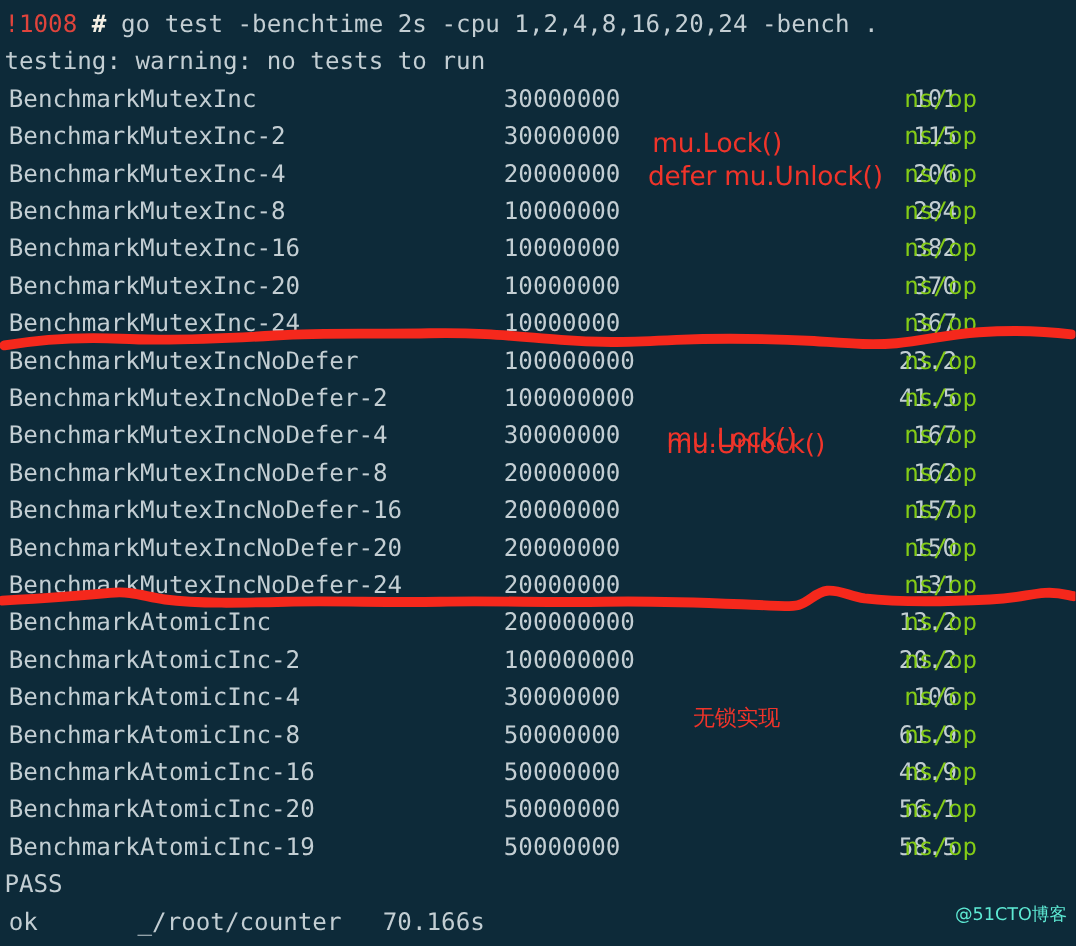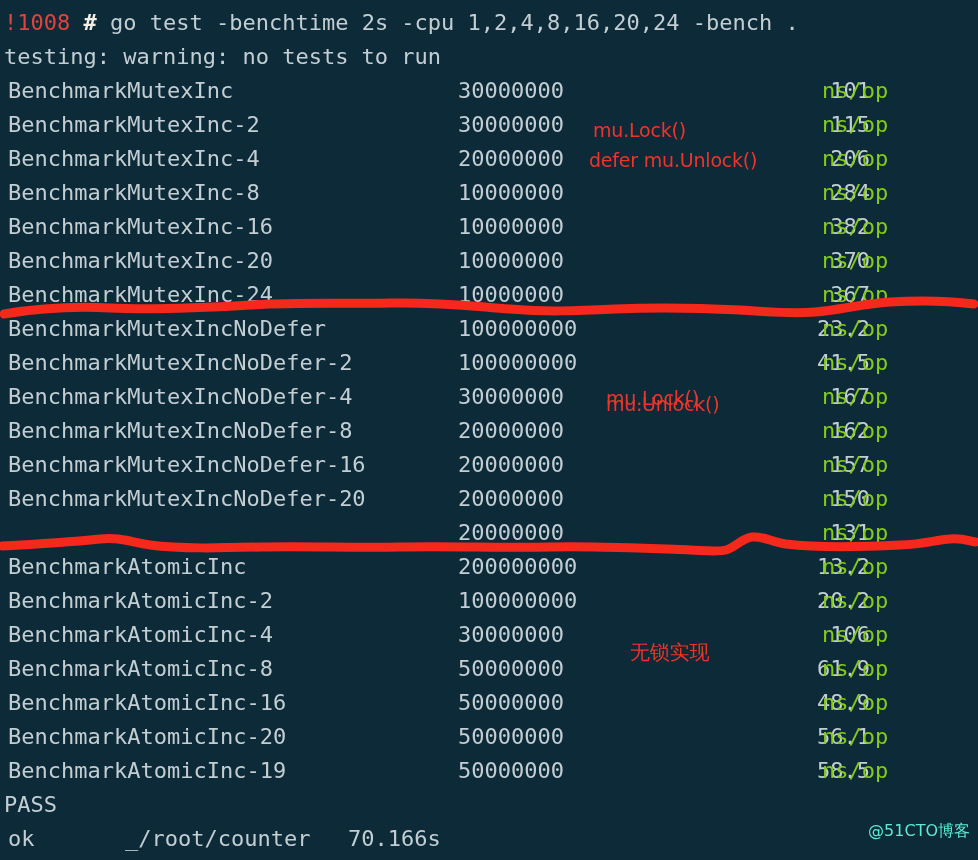--- a/index.html
+++ b/index.html
@@ -69,21 +69,21 @@
     left: 822px;
     top: 0;
     color: #84cc16;
   }
 
   
   .annot {
     position: absolute;
     color: #f0342a;
     font-family: "DejaVu Sans", "Liberation Sans", sans-serif;
-    font-size: 19px;
+    font-size: 24px;
     line-height: 24px;
     white-space: pre;
     letter-spacing: -0.2px;
   }
 
   .scribble {
     position: absolute;
     left: 0;
     pointer-events: none;
   }
@@ -115,21 +115,21 @@
     <div class="bm"><span class="col-name">BenchmarkMutexInc-8</span><span class="col-iters">10000000</span><span class="col-perop">284</span><span class="unit">ns/op</span></div>
     <div class="bm"><span class="col-name">BenchmarkMutexInc-16</span><span class="col-iters">10000000</span><span class="col-perop">382</span><span class="unit">ns/op</span></div>
     <div class="bm"><span class="col-name">BenchmarkMutexInc-20</span><span class="col-iters">10000000</span><span class="col-perop">370</span><span class="unit">ns/op</span></div>
     <div class="bm"><span class="col-name">BenchmarkMutexInc-24</span><span class="col-iters">10000000</span><span class="col-perop">367</span><span class="unit">ns/op</span></div>
     <div class="bm"><span class="col-name">BenchmarkMutexIncNoDefer</span><span class="col-iters">100000000</span><span class="col-perop">23.2</span><span class="unit">ns/op</span></div>
     <div class="bm"><span class="col-name">BenchmarkMutexIncNoDefer-2</span><span class="col-iters">100000000</span><span class="col-perop">41.5</span><span class="unit">ns/op</span></div>
     <div class="bm"><span class="col-name">BenchmarkMutexIncNoDefer-4</span><span class="col-iters">30000000</span><span class="col-perop">167</span><span class="unit">ns/op</span></div>
     <div class="bm"><span class="col-name">BenchmarkMutexIncNoDefer-8</span><span class="col-iters">20000000</span><span class="col-perop">162</span><span class="unit">ns/op</span></div>
     <div class="bm"><span class="col-name">BenchmarkMutexIncNoDefer-16</span><span class="col-iters">20000000</span><span class="col-perop">157</span><span class="unit">ns/op</span></div>
     <div class="bm"><span class="col-name">BenchmarkMutexIncNoDefer-20</span><span class="col-iters">20000000</span><span class="col-perop">150</span><span class="unit">ns/op</span></div>
-    <div class="bm"><span class="col-iters">20000000</span><span class="col-perop">131</span><span class="unit">ns/op</span></div>
+    <div class="bm"><span class="col-name">BenchmarkMutexIncNoDefer-24</span><span class="col-iters">20000000</span><span class="col-perop">131</span><span class="unit">ns/op</span></div>
     <div class="bm"><span class="col-name">BenchmarkAtomicInc</span><span class="col-iters">200000000</span><span class="col-perop">13.2</span><span class="unit">ns/op</span></div>
     <div class="bm"><span class="col-name">BenchmarkAtomicInc-2</span><span class="col-iters">100000000</span><span class="col-perop">20.2</span><span class="unit">ns/op</span></div>
     <div class="bm"><span class="col-name">BenchmarkAtomicInc-4</span><span class="col-iters">30000000</span><span class="col-perop">106</span><span class="unit">ns/op</span></div>
     <div class="bm"><span class="col-name">BenchmarkAtomicInc-8</span><span class="col-iters">50000000</span><span class="col-perop">61.9</span><span class="unit">ns/op</span></div>
     <div class="bm"><span class="col-name">BenchmarkAtomicInc-16</span><span class="col-iters">50000000</span><span class="col-perop">48.9</span><span class="unit">ns/op</span></div>
     <div class="bm"><span class="col-name">BenchmarkAtomicInc-20</span><span class="col-iters">50000000</span><span class="col-perop">56.1</span><span class="unit">ns/op</span></div>
     <div class="bm"><span class="col-name">BenchmarkAtomicInc-19</span><span class="col-iters">50000000</span><span class="col-perop">58.5</span><span class="unit">ns/op</span></div>
 
     <div class="line">PASS</div>
     <div class="bm"><span class="col-name">ok</span><span class="col-iters" style="left:125px;">_/root/counter</span><span class="col-iters" style="left:348px;">70.166s</span></div>

